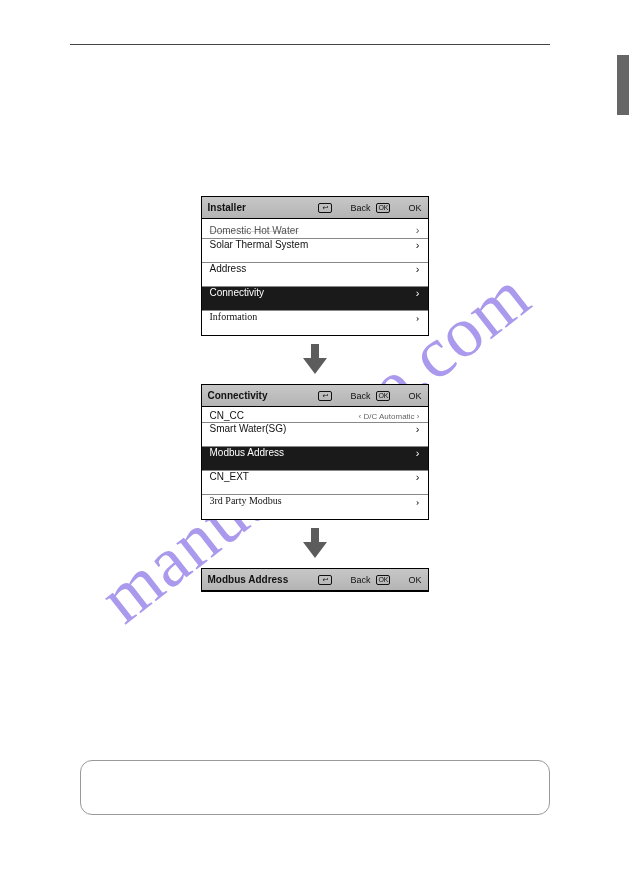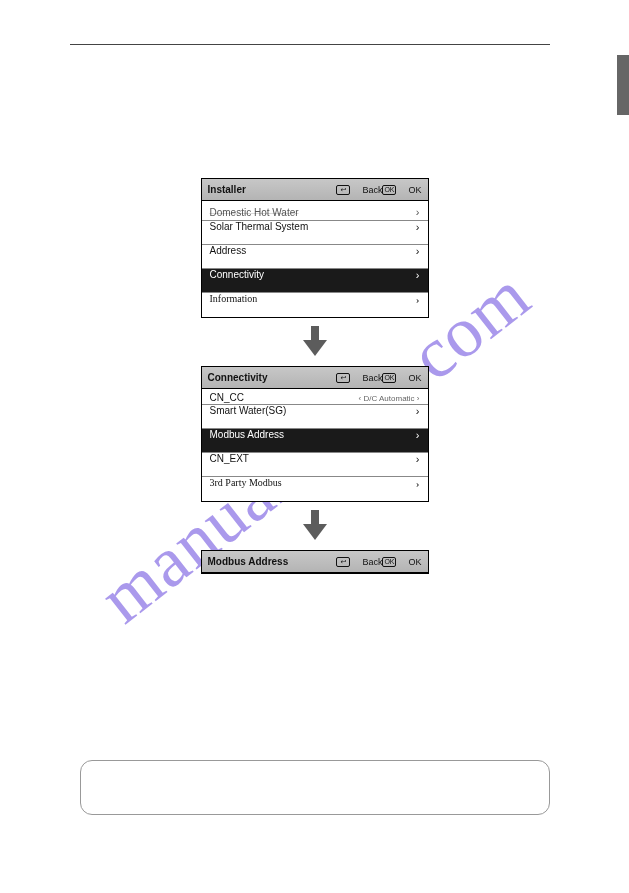--- a/index.html
+++ b/index.html
@@ -22,21 +22,21 @@
   .side-tab {
     position: absolute;
     top: 55px;
     right: 0;
     width: 12px;
     height: 60px;
     background: #666;
   }
   .stack {
     position: absolute;
-    top: 178px;
+    top: 196px;
     left: 0;
     width: 629px;
     display: flex;
     flex-direction: column;
     align-items: center;
   }
   .device-panel {
     width: 228px;
     border: 1px solid #000;
     background: #fff;
@@ -51,21 +51,22 @@
     font-size: 10px;
   }
   .panel-header .title {
     flex: 1;
     font-weight: bold;
     color: #111;
   }
   .hdr-btn {
     display: flex;
     align-items: flex-end;
-    gap: 12px;
+    gap: 18px;
+    margin-left: 6px;
     font-size: 9px;
     color: #111;
   }
   .hdr-icon {
     display: inline-flex;
     width: 14px;
     height: 10px;
     border: 1px solid #111;
     border-radius: 2px;
     align-items: center;

